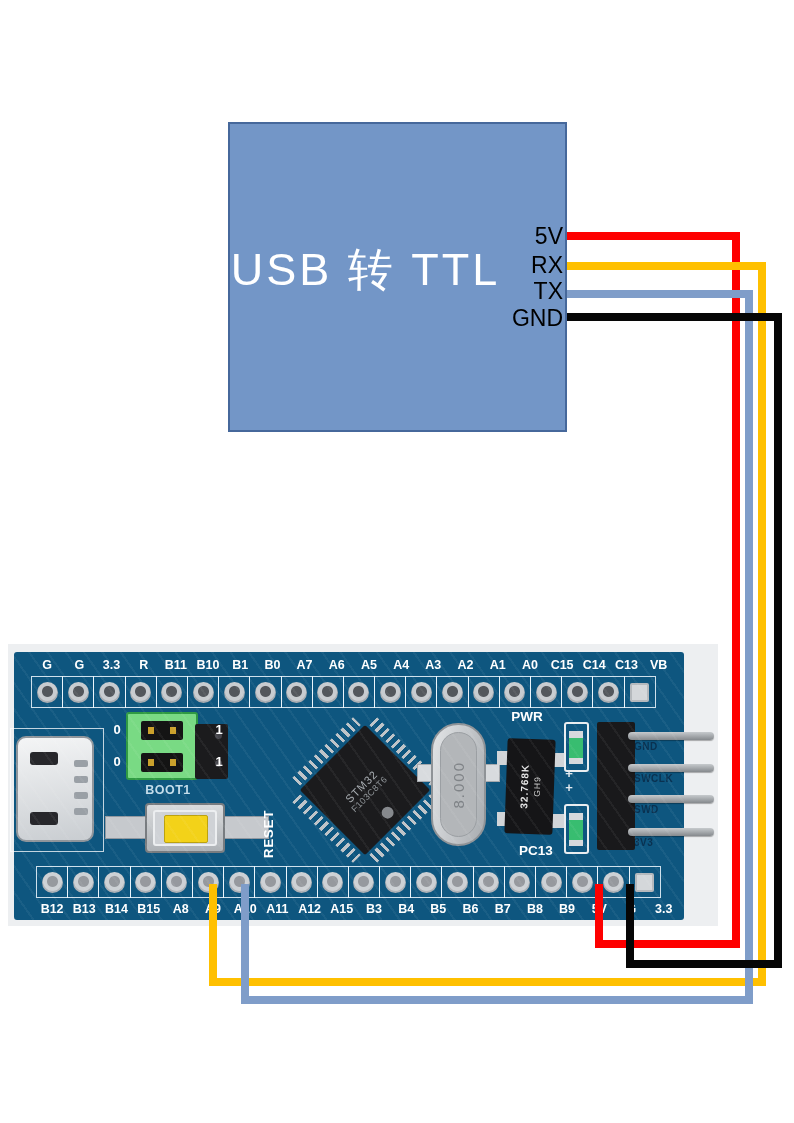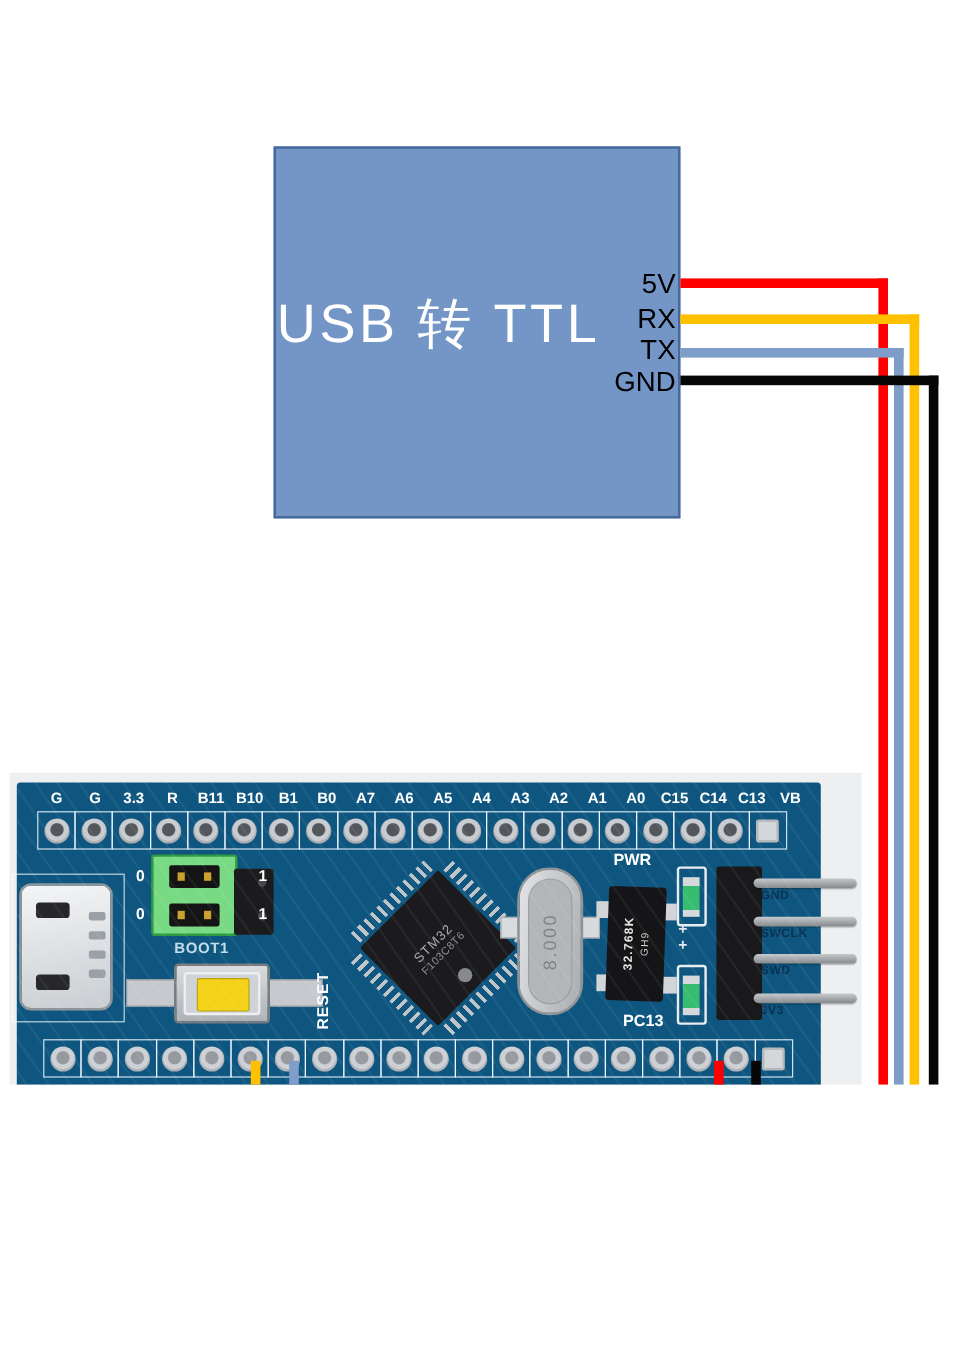--- a/index.html
+++ b/index.html
@@ -1,16 +1,16 @@
 <!DOCTYPE html>
 <html><head>
 <meta charset="utf-8">
 <style>
   html,body{margin:0;padding:0;background:#fff;}
-  #stage{position:relative;width:794px;height:904px;background:#ffffff;overflow:hidden;
+  #stage{position:relative;width:794px;height:1123px;background:#ffffff;overflow:hidden;
          font-family:"Liberation Sans",sans-serif;}
 
   
   .module{position:absolute;left:228px;top:122px;width:339px;height:310px;
           background:#7396c7;border:2px solid #46689b;box-sizing:border-box;}
   .module-title{position:absolute;left:0;top:0;bottom:14px;right:64px;display:flex;
                 align-items:center;justify-content:center;color:#ffffff;font-size:45px;
                 letter-spacing:3px;white-space:nowrap;}
   .mpin{position:absolute;right:2px;width:120px;text-align:right;color:#000;
         font-size:23px;line-height:27px;}

